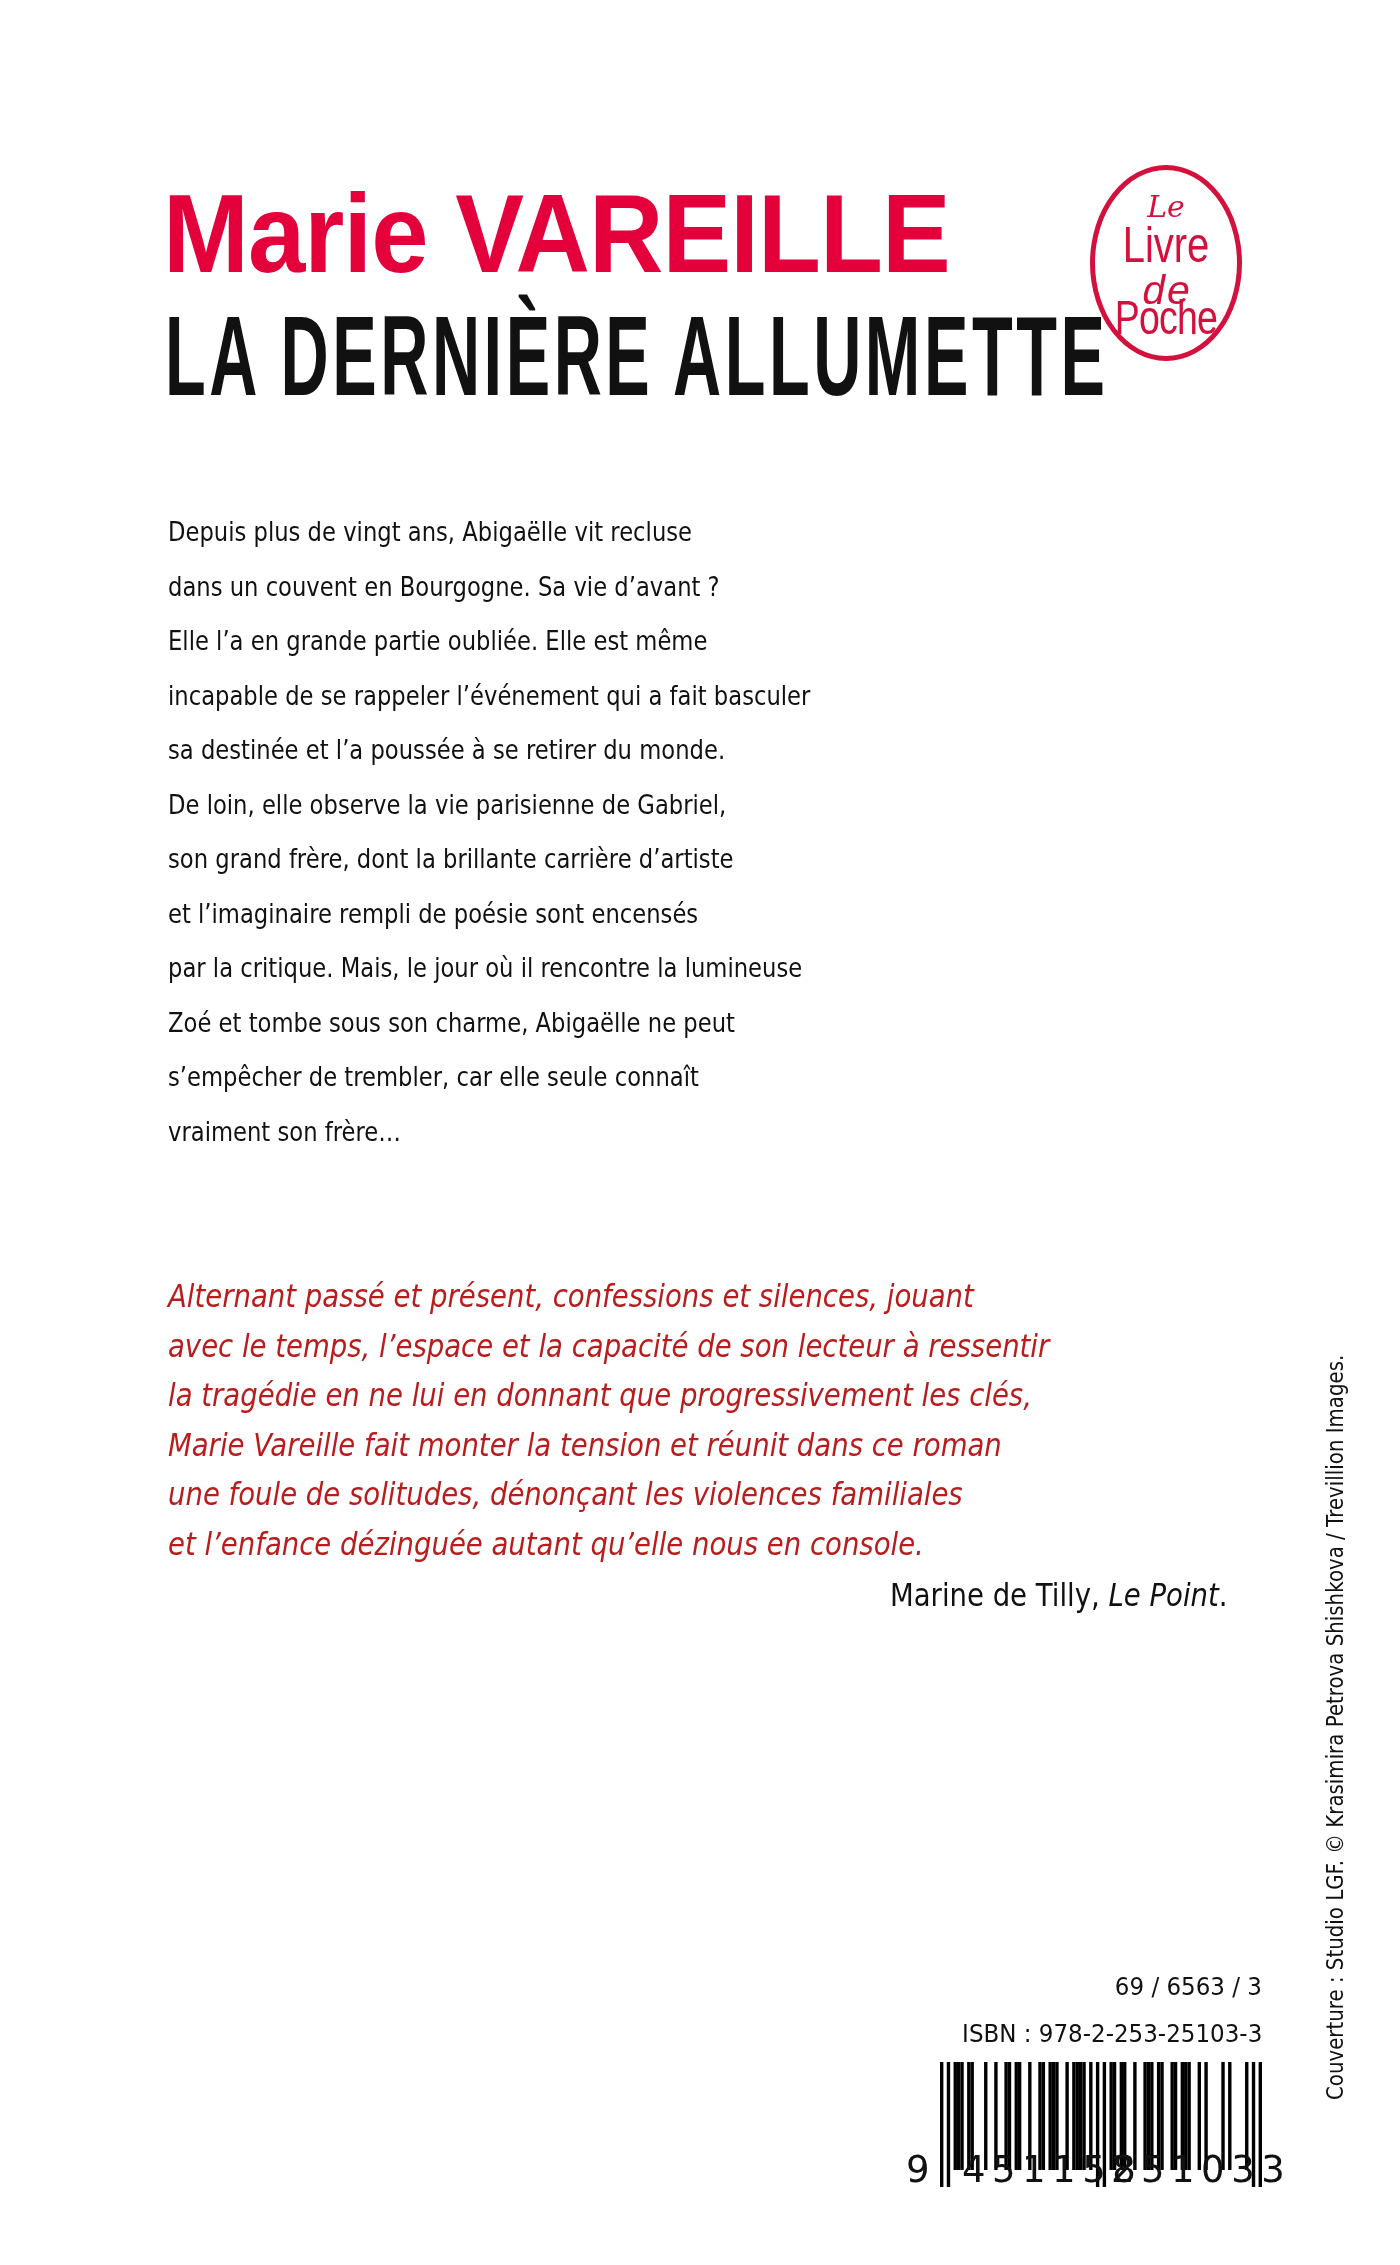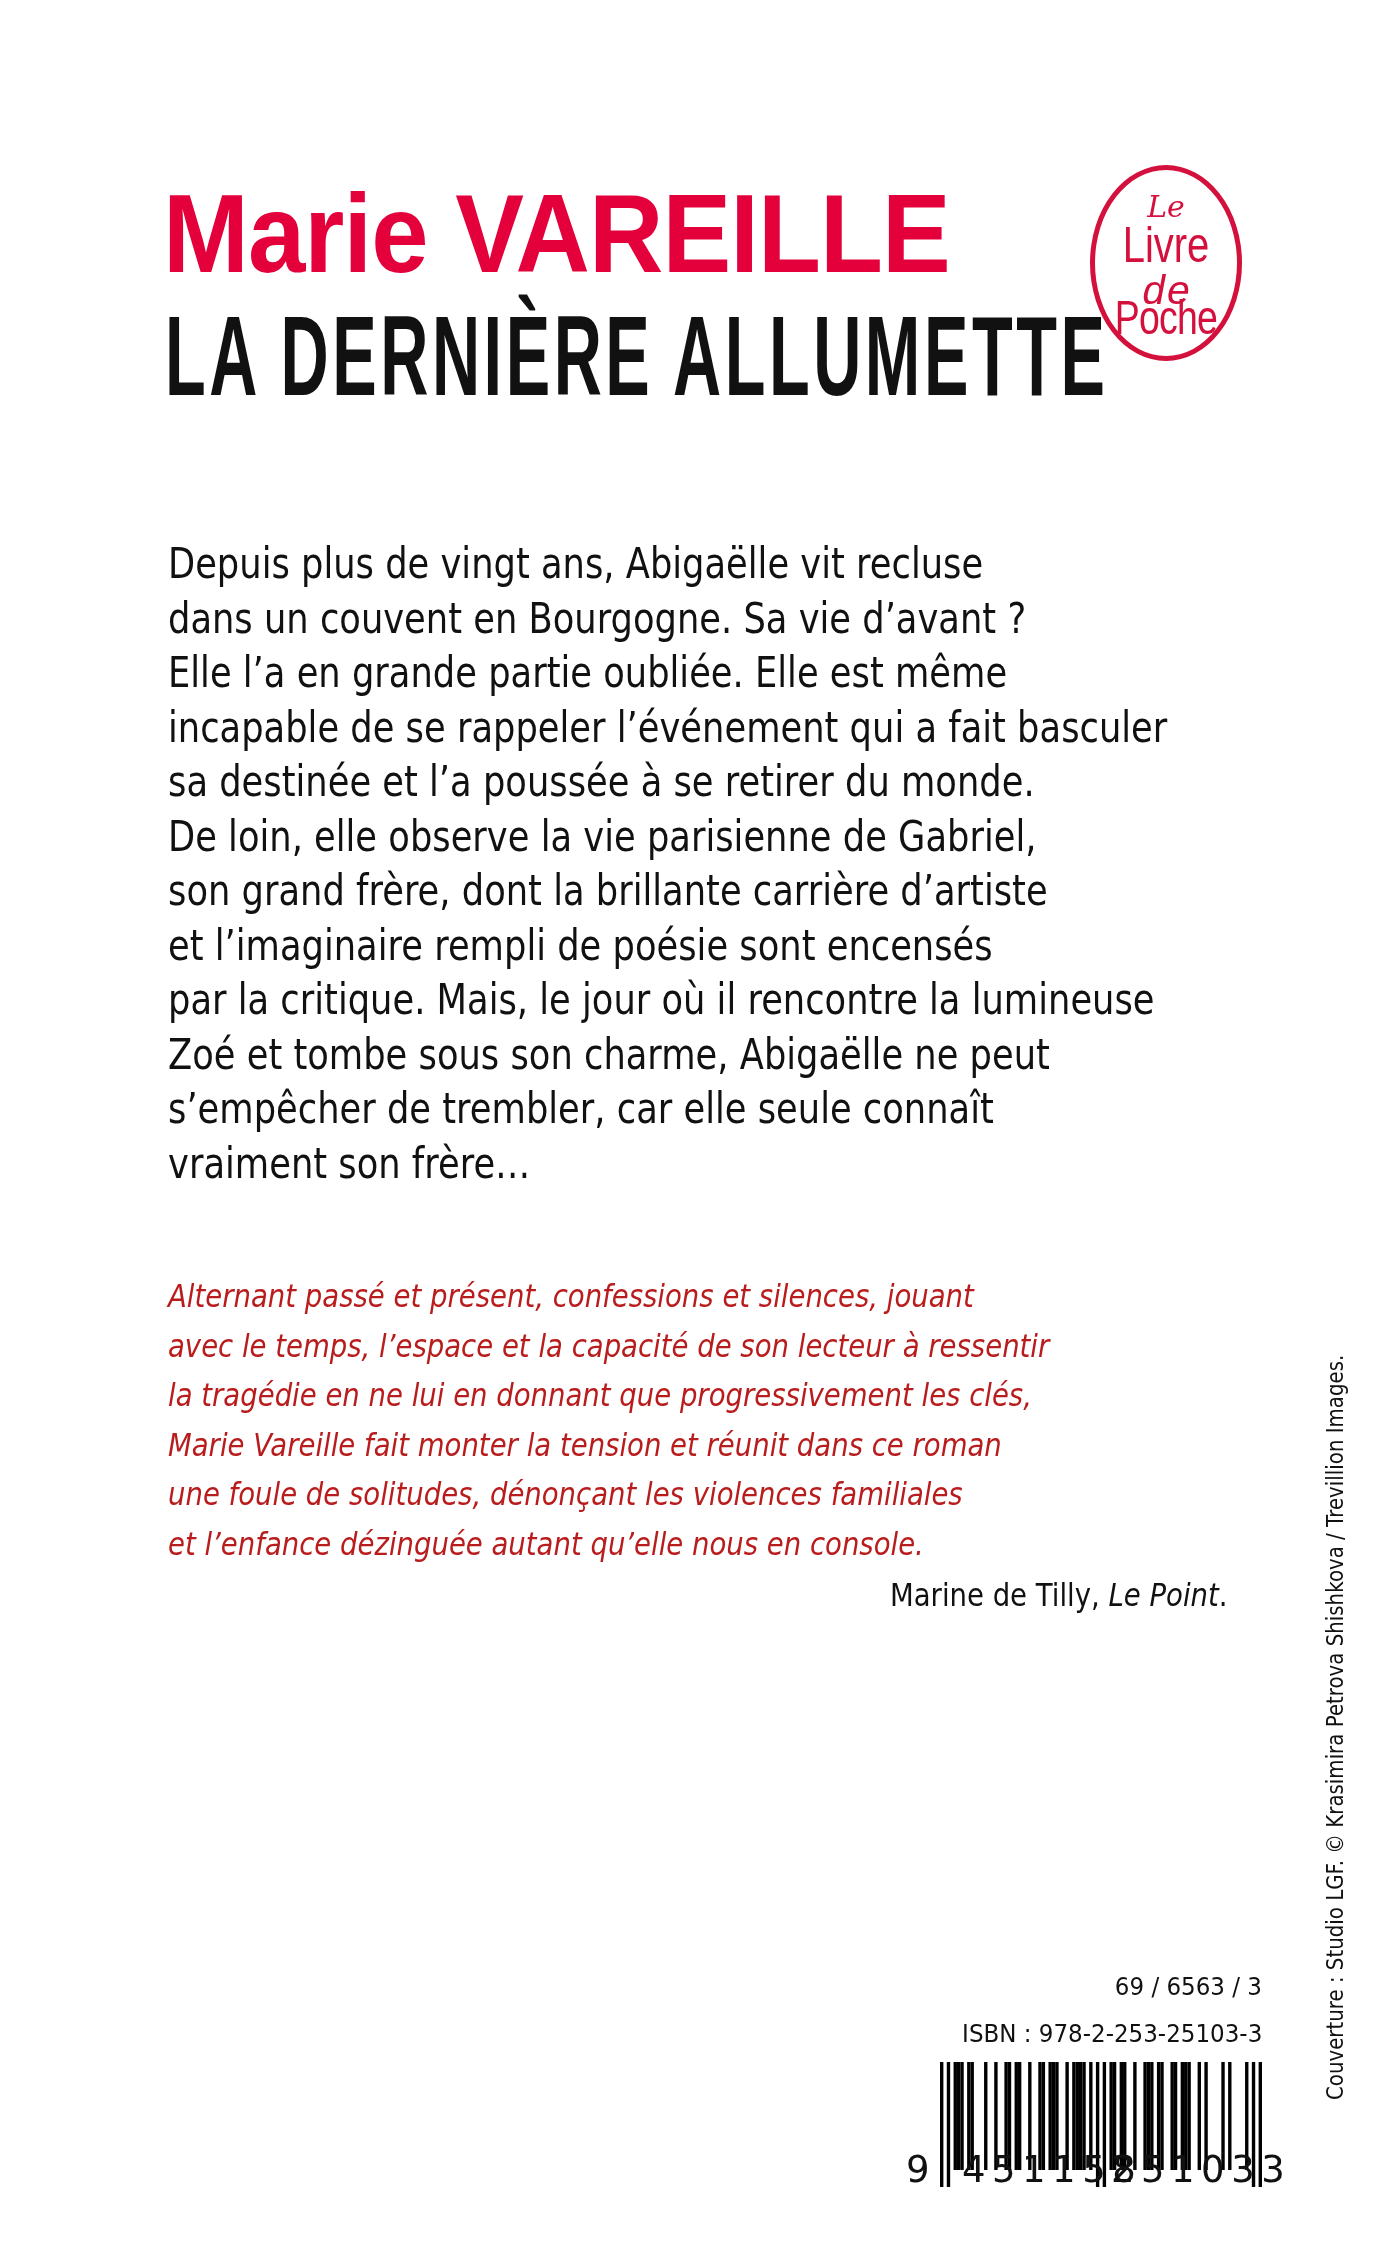--- a/index.html
+++ b/index.html
@@ -91,24 +91,24 @@
       font-family: "Liberation Sans", sans-serif;
       font-size: 48px;
       line-height: 48px;
       transform: scaleX(0.78);
       letter-spacing: -1px;
     }
 
     
     .blurb {
       left: 168px;
-      top: 537px;
+      top: 505px;
       width: 1120px;
       font-family: "DejaVu Sans", sans-serif;
-      font-size: 42px;
+      font-size: 27px;
       line-height: 54.5px;
       color: #111111;
     }
     .blurb .line {
       display: block;
       white-space: nowrap;
       transform-origin: left center;
       transform: scaleX(0.84);
     }
 

